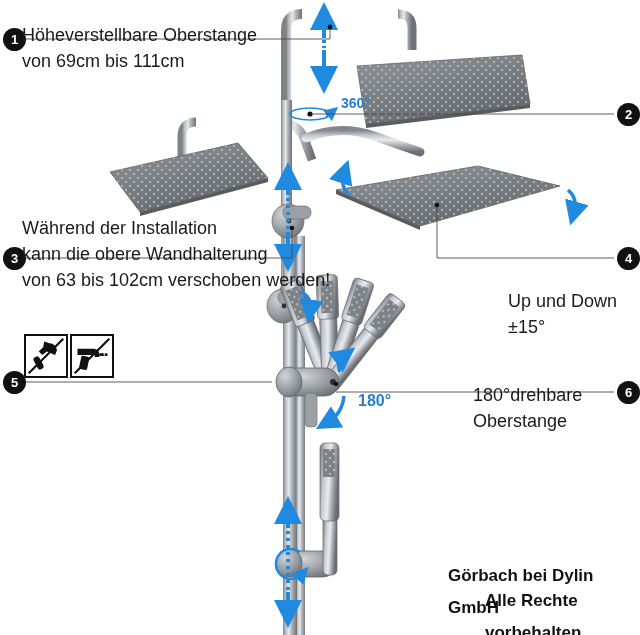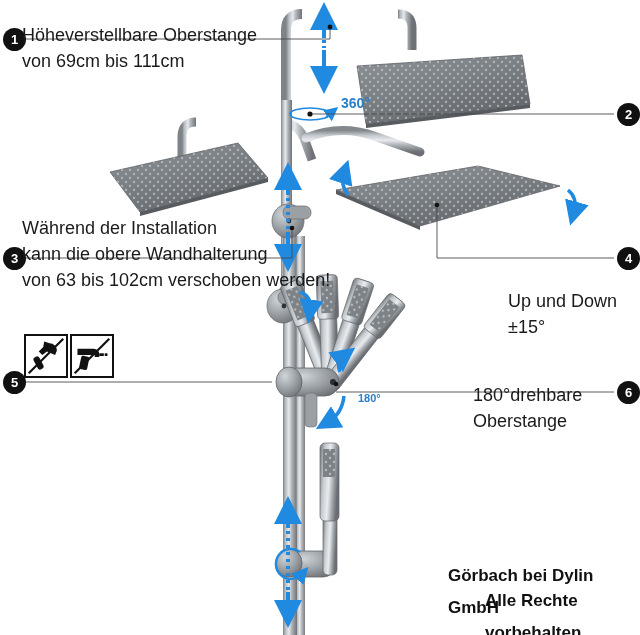--- a/index.html
+++ b/index.html
@@ -236,18 +236,18 @@
 
   <div class="callout" style="left:22px;top:22px;">Höheverstellbare Oberstange
 von 69cm bis 111cm</div>
   <div class="callout" style="left:22px;top:215px;">Während der Installation
 kann die obere Wandhalterung
 von 63 bis 102cm verschoben werden!</div>
   <div class="callout" style="left:508px;top:248px;margin-top:40px;">Up und Down ±15°</div>
   <div class="callout" style="left:473px;top:382px;">180°drehbare Oberstange</div>
 
   <div class="rot-label" style="left:341px;top:95px;font-size:14px;">360°</div>
-  <div class="rot-label" style="left:358px;top:392px;font-size:11px;">180°</div>
+  <div class="rot-label" style="left:358px;top:392px;font-size:16px;">180°</div>
 
   <div class="footer" style="left:448px;top:560px;">Görbach bei Dylin GmbH</div>
   <div class="footer" style="left:448px;top:585px;margin-left:37px;">Alle Rechte vorbehalten</div>
 
 </div>
 
 </body></html>

